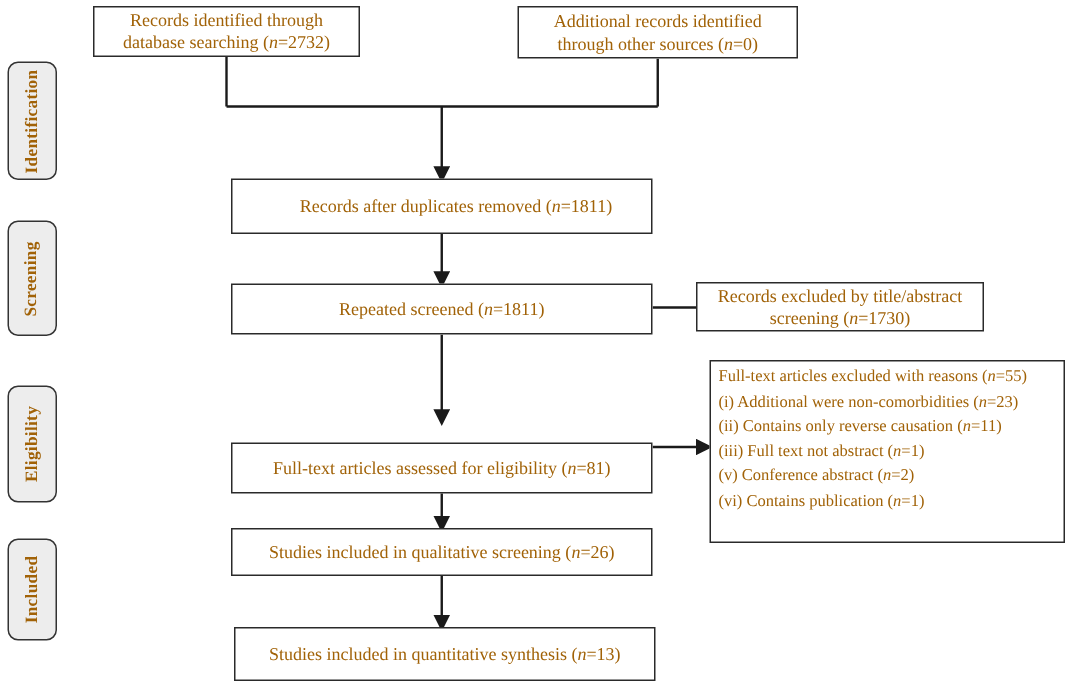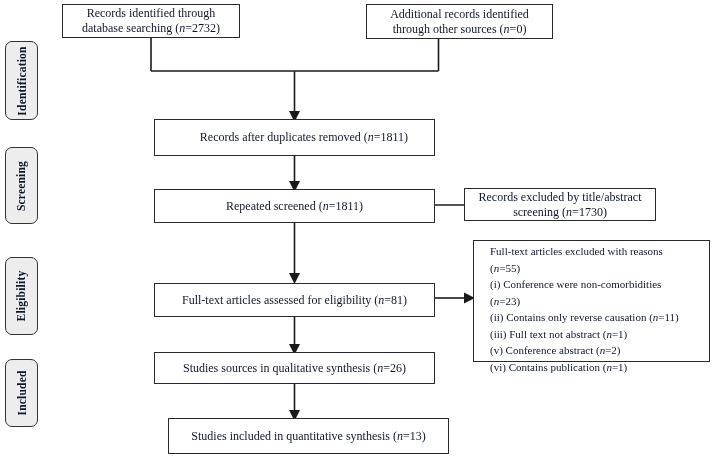--- a/index.html
+++ b/index.html
@@ -2,21 +2,21 @@
 <html><head>
 <meta charset="utf-8">
 <style>
   html, body { margin: 0; padding: 0; background: #ffffff; }
   #canvas {
     position: relative;
     width: 712px;
     height: 464px;
     background: #ffffff;
     font-family: "Liberation Serif", "DejaVu Serif", serif;
-    color: #0f172a;
+    color: #a16207;
     overflow: hidden;
   }
   #connectors {
     position: absolute;
     left: 0; top: 0;
     width: 712px; height: 464px;
     pointer-events: none;
   }
   .box {
     position: absolute;
@@ -46,36 +46,36 @@
   }
   .stage .vtext {
     transform: rotate(-90deg);
     white-space: nowrap;
     font-weight: bold;
     font-size: 11.5px;
     letter-spacing: 0.2px;
   }
   
   #box-identified  { left: 62px;  top: 4px;  width: 178px; height: 34px; }
-  #box-additional  { left: 366px; top: 4px;  width: 187px; height: 35px; justify-content: center; }
+  #box-additional  { left: 345px; top: 4px;  width: 187px; height: 35px; justify-content: center; }
   
   #box-duplicates   { left: 154px; top: 119px; width: 281px; height: 37px; white-space: nowrap; padding-left: 24px; }
   #box-screened     { left: 154px; top: 189px; width: 281px; height: 34px; white-space: nowrap; }
-  #box-fulltext     { left: 154px; top: 283px; width: 281px; height: 34px; white-space: nowrap; }
+  #box-fulltext     { left: 154px; top: 295px; width: 281px; height: 34px; white-space: nowrap; }
   #box-qualitative  { left: 154px; top: 352px; width: 281px; height: 32px; white-space: nowrap; }
-  #box-quantitative { left: 168px; top: 418px; width: 281px; height: 36px; white-space: nowrap; }
+  #box-quantitative { left: 156px; top: 418px; width: 281px; height: 36px; white-space: nowrap; }
   
   #box-excluded-title { left: 464px; top: 188px; width: 192px; height: 33px; padding: 2px 4px; }
   #box-excluded-reasons {
     left: 473px; top: 240px; width: 237px; height: 122px;
     display: block;
     text-align: left;
     font-size: 11px;
     line-height: 16.5px;
-    padding: 2px 16px;
+    padding: 2px 5px;
   }
   
   #stage-identification { top: 41px;  height: 79px; }
   #stage-screening      { top: 147px; height: 77px; }
   #stage-eligibility    { top: 257px; height: 78px; }
   #stage-included       { top: 359px; height: 68px; }
 </style>
 </head>
 <body>
 
@@ -124,31 +124,31 @@
   <div class="box" id="box-duplicates">
     <span><span>Records after duplicates removed (</span><i>n</i><span>=1811)</span></span>
   </div>
   <div class="box" id="box-screened">
     <span><span>Repeated screened (</span><i>n</i><span>=1811)</span></span>
   </div>
   <div class="box" id="box-fulltext">
     <span><span>Full-text articles assessed for eligibility (</span><i>n</i><span>=81)</span></span>
   </div>
   <div class="box" id="box-qualitative">
-    <span><span>Studies sources in qualitative synthesis (</span><i>n</i><span>=26)</span></span>
+    <span><span>Studies included in qualitative screening (</span><i>n</i><span>=26)</span></span>
   </div>
   <div class="box" id="box-quantitative">
     <span><span>Studies included in quantitative synthesis (</span><i>n</i><span>=13)</span></span>
   </div>
 
   <div class="box" id="box-excluded-title">
     <span><span>Records excluded by title/abstract screening (</span><i>n</i><span>=1730)</span></span>
   </div>
   <div class="box" id="box-excluded-reasons">
     <div class="rline"><span>Full-text articles excluded with reasons (</span><i>n</i><span>=55)</span></div>
-    <div class="rline"><span>(i) Conference were non-comorbidities (</span><i>n</i><span>=23)</span></div>
+    <div class="rline"><span>(i) Additional were non-comorbidities (</span><i>n</i><span>=23)</span></div>
     <div class="rline"><span>(ii) Contains only reverse causation (</span><i>n</i><span>=11)</span></div>
     <div class="rline"><span>(iii) Full text not abstract (</span><i>n</i><span>=1)</span></div>
     <div class="rline"><span>(v) Conference abstract (</span><i>n</i><span>=2)</span></div>
     <div class="rline"><span>(vi) Contains publication (</span><i>n</i><span>=1)</span></div>
   </div>
 
 </div>
 
 </body></html>

